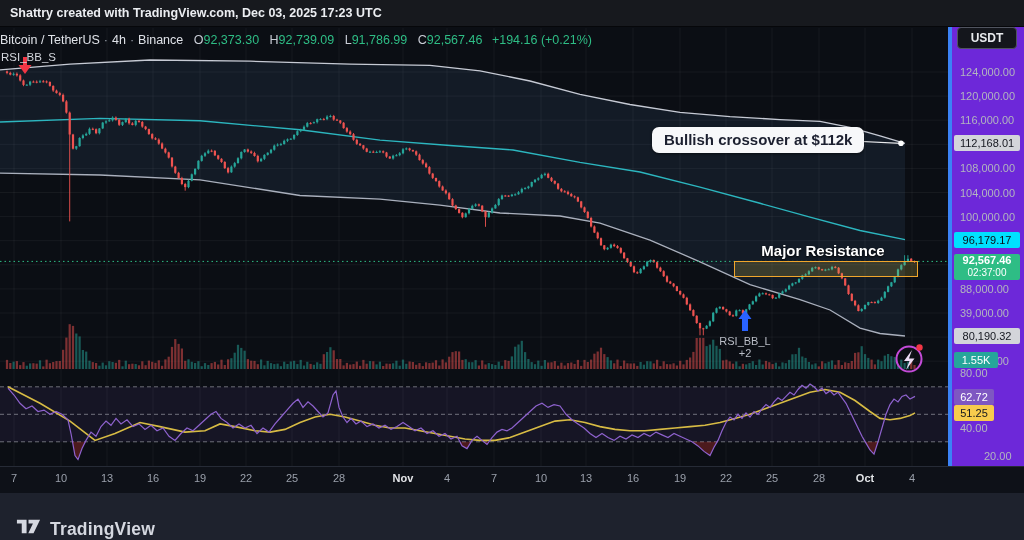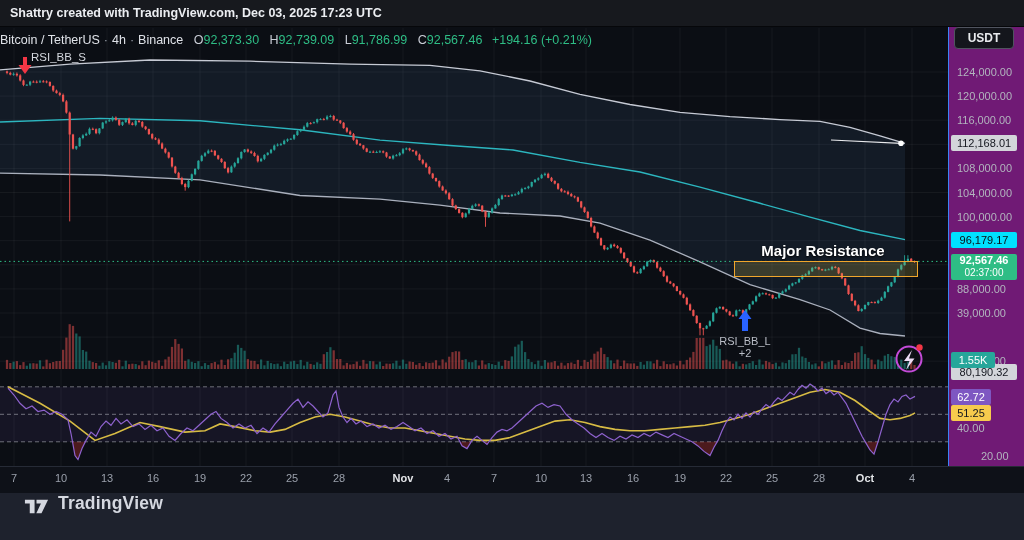--- a/index.html
+++ b/index.html
@@ -8,42 +8,42 @@
   
   #topbar{position:absolute;left:0;top:0;width:1024px;height:27px;background:#17191e;
           border-bottom:1px solid #06070a;color:#eceef2;font-size:12.5px;font-weight:700;
           line-height:27px;padding-left:10px;box-sizing:border-box;}
   
   #legend1{position:absolute;left:0;top:33px;font-size:12.5px;color:#dfe2e8;z-index:30;white-space:nowrap;}
   #legend1 .sep{color:#9aa0ab;margin:0 4px;}
   #legend1 .olabel{color:#c9cdd6;margin-left:7px;}
   #legend1 .oval{color:#2ebd85;}
   #legend1 .chg{color:#2ebd85;margin-left:6px;}
-  #legend2{position:absolute;left:7px;top:51px;font-size:11.5px;color:#d4d7de;z-index:30;padding-left:24px;}
+  #legend2{position:absolute;left:1px;top:51px;font-size:11.5px;color:#d4d7de;z-index:30;}
   
   #chart-wrap{position:absolute;left:0;top:27px;width:948px;height:439px;}
   
-  #paxis{position:absolute;left:948px;top:27px;width:76px;height:439px;background:#701a75;
-         border-left:1px solid #3b82f6;box-sizing:border-box;z-index:20;}
+  #paxis{position:absolute;left:948px;top:27px;width:76px;height:439px;background:#6d28d9;
+         border-left:4px solid #3b82f6;box-sizing:border-box;z-index:20;}
   #usdt-btn{position:absolute;left:5px;top:0px;width:58px;height:20px;border:1px solid #50545f;
             border-radius:4px;color:#e8eaed;font-size:12px;font-weight:700;text-align:center;
             line-height:20px;background:#14161c;}
   .pl{position:absolute;left:8px;height:16px;line-height:16px;font-size:11px;color:#b2b5be;white-space:nowrap;z-index:1;}
   .badge{position:absolute;left:2px;width:66px;height:16px;line-height:16px;font-size:11px;
          text-align:center;border-radius:2px;white-space:nowrap;z-index:3;}
   .badge.two{height:26px;line-height:13px;font-weight:700;}
   .badge .cd{display:block;font-size:10px;font-weight:400;line-height:11px;}
   
   #taxis{position:absolute;left:0;top:466px;width:1024px;height:26px;background:#0e1118;
          border-top:1px solid #262b36;border-bottom:1px solid #262b36;z-index:20;}
   .tick{position:absolute;top:5px;width:34px;margin-left:-17px;text-align:center;font-size:11px;color:#9aa0ab;}
   .tick.major{color:#e3e5e8;font-weight:700;}
   
   #footer{position:absolute;left:0;top:493px;width:1024px;height:47px;background:#1e222d;
-          display:flex;align-items:flex-start;padding-left:23px;box-sizing:border-box;z-index:20;}
+          display:flex;align-items:flex-end;padding-left:15px;box-sizing:border-box;z-index:20;}
   #footer .brand{color:#d5d8e0;font-size:17.5px;font-weight:700;margin-left:8px;letter-spacing:.2px;}
   
   #bullish-box{position:absolute;left:652px;top:127px;height:26px;line-height:26px;padding:0 12px;
                background:#f7f8fa;color:#1c2030;font-size:15px;font-weight:700;border-radius:7px;
                z-index:25;box-shadow:0 1px 3px rgba(0,0,0,.5);white-space:nowrap;}
   #resist-label{position:absolute;left:823px;top:242px;transform:translateX(-50%);color:#fff;
                 font-size:15px;font-weight:700;z-index:25;text-shadow:0 1px 2px #000;white-space:nowrap;}
   #resist-zone{position:absolute;left:734px;top:261px;width:184px;height:16px;z-index:24;
                border:1.6px solid #f0a62c;background:rgba(214,196,77,0.20);box-sizing:border-box;}
   #long-label{position:absolute;left:745px;top:335px;transform:translateX(-50%);text-align:center;
@@ -966,20 +966,21 @@
         <path d="M23 57 h4 v8 h4.5 L25 74 L18.5 65 h4.5 Z" fill="#f23645"></path>
         <path d="M745 310 L751.5 319 H748 V331 H742 V319 H738.5 Z" fill="#2962ff"></path>
         <g>
 <circle cx="909" cy="359" r="12.5" fill="none" stroke="#c44bd9" stroke-width="2"></circle>
 <path d="M912 350 l-8 11 h5.5 l-3.5 9 8.5 -11.5 h-5.5 Z" fill="#ecdcf5"></path>
 <circle cx="919.5 " cy="347.5" r="3.2" fill="#f23645"></circle>
         </g>
       </svg>
   </div>
 
+  <div id="bullish-box">Bullish crossover at $112k</div>
   <div id="resist-label">Major Resistance</div>
   <div id="resist-zone"></div>
   <div id="long-label">
     <div>RSI_BB_L</div>
     <div>+2</div>
   </div>
 
   <div id="paxis">
     <div id="usdt-btn">USDT</div>
   <div class="pl" style="top: 37px;">124,000.00</div>
@@ -990,21 +991,21 @@
       <div class="pl" style="top: 181.6px;">100,000.00</div>
       <div class="pl" style="top: 253.9px;">88,000.00</div>
       <div class="pl" style="top: 278px;">39,000.00</div>
       <div class="pl" style="top: 326.2px;">76,000.00</div>
       <div class="pl" style="top: 338px;">80.00</div>
       <div class="pl" style="top: 393px;">40.00</div>
       <div class="pl" style="top: 420.5px; margin-left: 24px;">20.00</div>
       <div class="badge" style="top: 108.288px; background: rgb(211, 213, 218); color: rgb(20, 23, 31);">112,168.01</div>
       <div class="badge" style="top: 204.621px; background: rgb(0, 225, 255); color: rgb(11, 14, 19);">96,179.17</div>
       <div class="badge two" style="top: 226.881px; background: rgb(46, 189, 133); color: rgb(255, 255, 255);">92,567.46<span class="cd">02:37:00</span></div>
-      <div class="badge" style="top: 300.953px; background: rgb(211, 213, 218); color: rgb(20, 23, 31); margin-top: 36px;">80,190.32</div>
+      <div class="badge" style="top: 300.953px; background: rgb(211, 213, 218); color: rgb(20, 23, 31);">80,190.32</div>
       <div class="badge" style="top: 325px; background: rgb(38, 166, 154); color: rgb(255, 255, 255); width: 44px;">1.55K</div>
       <div class="badge" style="top: 361.76px; background: rgb(126, 87, 194); color: rgb(255, 255, 255); width: 40px;">62.72</div>
       <div class="badge" style="top: 377.531px; background: rgb(247, 203, 77); color: rgb(20, 23, 31); width: 40px;">51.25</div>
     </div>
 
   <div id="taxis">
       <div class="tick" style="left: 14px;">7</div>
       <div class="tick" style="left: 61px;">10</div>
       <div class="tick" style="left: 107px;">13</div>
       <div class="tick" style="left: 153px;">16</div>

